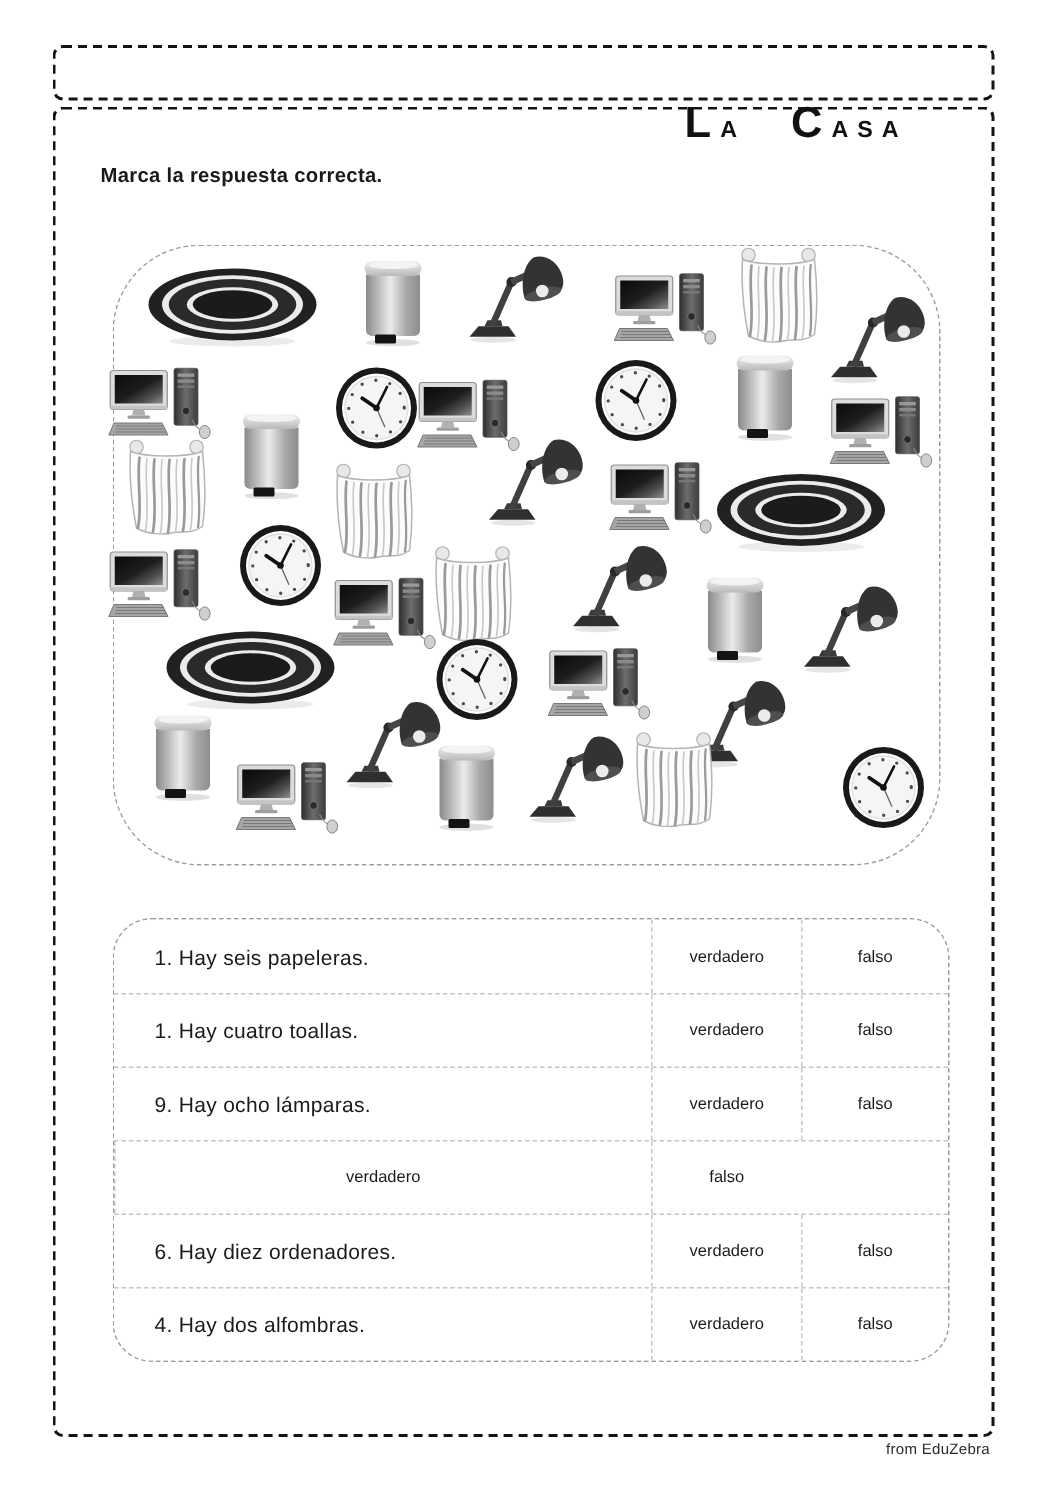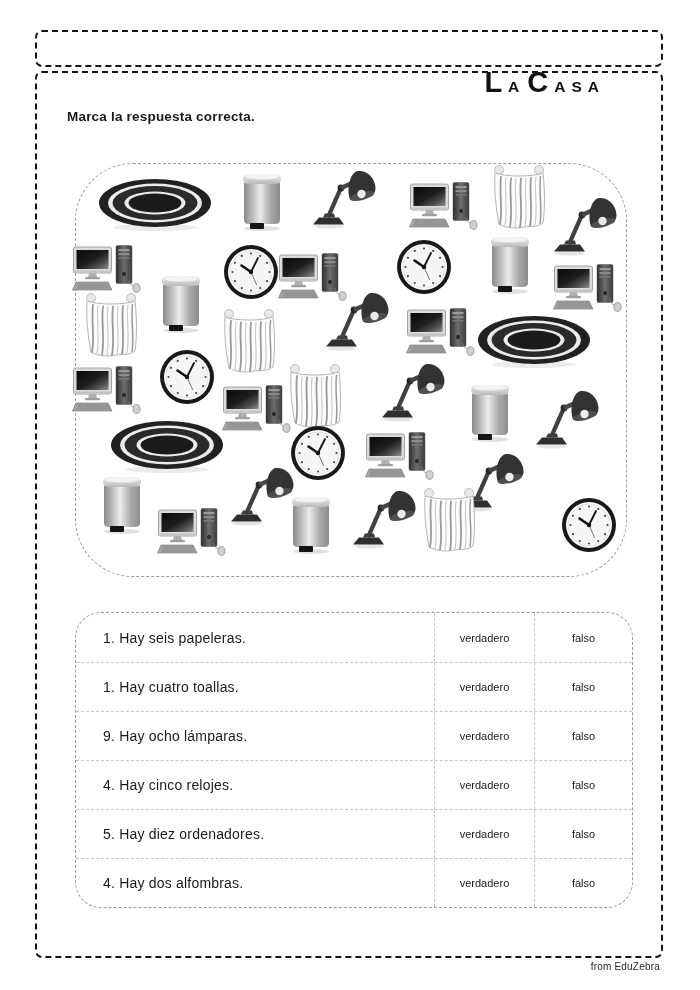--- a/index.html
+++ b/index.html
@@ -6,21 +6,21 @@
   #page{
     position:relative;width:700px;height:990px;background:#ffffff;overflow:hidden;
     font-family:"Liberation Sans", sans-serif;color:var(--ink,#1a1a1a);
   }
   .box{position:absolute;box-sizing:border-box;background:transparent;}
   #header-box{left:35px;top:30px;width:628px;height:37px;border:2px dashed var(--border-dark,#141414);border-radius:7px;}
   #main-box{left:35px;top:71px;width:628px;height:887px;border:2px dashed var(--border-dark,#141414);border-radius:7px;}
   #page-title{position:absolute;top:36px;right:56px;white-space:nowrap;color:#111;}
   .t-big{font-size:29px;font-weight:700;letter-spacing:6px;line-height:1;}
   .t-small{font-size:15.5px;font-weight:700;letter-spacing:6px;line-height:1;}
-  .title-word{margin-left:2px;}
+  .title-word{margin-left:30px;}
   .title-word:first-child{margin-left:0;}
   #instruction{position:absolute;left:67px;top:109px;font-size:13.5px;letter-spacing:.2px;font-weight:bold;}
   #picture-box{left:75px;top:163px;width:552px;height:414px;border:1px dashed var(--border-light,#9c9c9c);border-radius:58px;}
   #scene-svg{position:absolute;left:0;top:0;width:700px;height:990px;pointer-events:none;}
   #qtable{
     left:75px;top:612px;width:558px;height:296px;
     border:1px dashed var(--border-light,#9c9c9c);border-radius:26px;
     display:grid;grid-template-rows:repeat(6,1fr);overflow:hidden;
   }
   .qrow{display:grid;grid-template-columns:358px 100px 1fr;}
@@ -195,26 +195,25 @@
       <div class="qcell qtext">1. Hay cuatro toallas.</div>
       <div class="qcell qopt">verdadero</div>
       <div class="qcell qopt">falso</div>
     </div>
     <div class="qrow">
       <div class="qcell qtext">9. Hay ocho lámparas.</div>
       <div class="qcell qopt">verdadero</div>
       <div class="qcell qopt">falso</div>
     </div>
     <div class="qrow">
-      <div class="qcell qtext">4. Hay cinco relojes.</div>
-      <div class="qcell qopt">verdadero</div>
-      <div class="qcell qopt">falso</div>
-    </div>
-    <div class="qrow">
-      <div class="qcell qtext">5. Hay diez ordenadores.</div>
+      <div class="qcell qopt">verdadero</div>
+      <div class="qcell qopt">falso</div>
+    </div>
+    <div class="qrow">
+      <div class="qcell qtext">6. Hay diez ordenadores.</div>
       <div class="qcell qopt">verdadero</div>
       <div class="qcell qopt">falso</div>
     </div>
     <div class="qrow">
       <div class="qcell qtext">4. Hay dos alfombras.</div>
       <div class="qcell qopt">verdadero</div>
       <div class="qcell qopt">falso</div>
     </div>
   </div>
 

